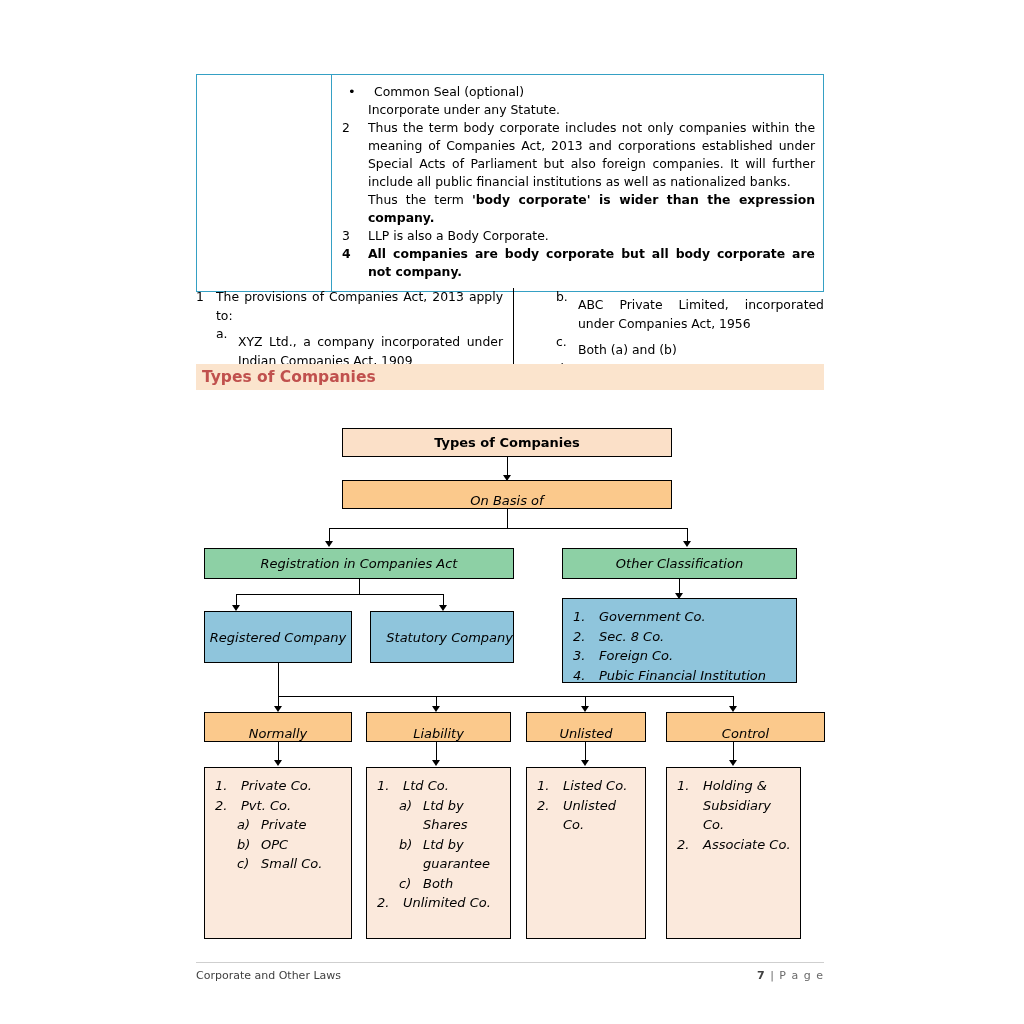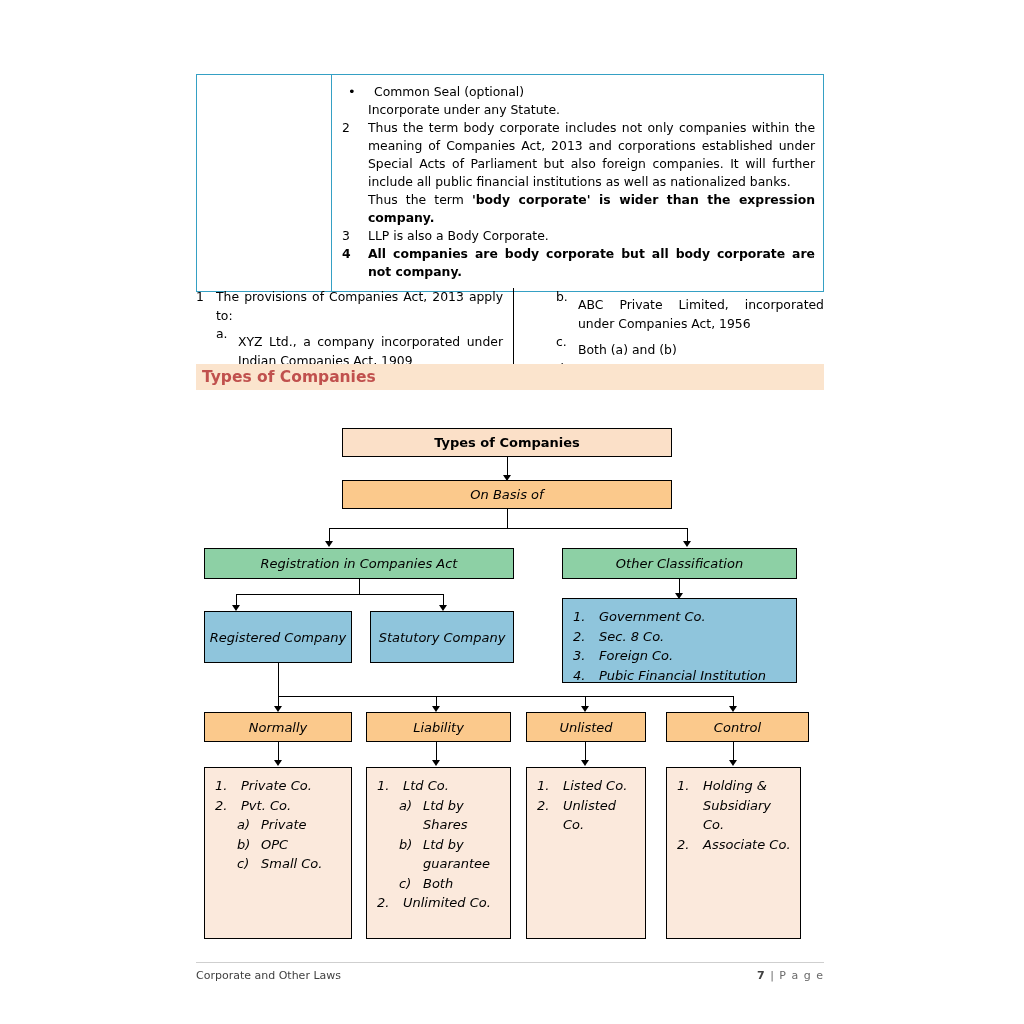--- a/index.html
+++ b/index.html
@@ -130,21 +130,21 @@
     border: 1px solid #000;
     display: flex;
     align-items: center;
     justify-content: center;
     font-size: 13px;
     text-align: center;
   }
   .box.italic { font-style: italic; }
   .peach { background: #fbe0c8; }
   .peach-light { background: #fbe9dc; }
-  .orange { background: #fbc98c; }
+  .orange { background: #fbc98c; align-items: flex-end; }
   .green { background: #8dd0a5; }
   .blue { background: #8fc5dc; }
 
   .list-box {
     position: absolute;
     box-sizing: border-box;
     border: 1px solid #000;
     font-size: 13px;
     font-style: italic;
     padding: 8px 6px 6px 10px;
@@ -297,21 +297,21 @@
     <div class="vline" style="left:247px; top:179px; height:15px;"></div>
     <div class="arrow" style="left:36px; top:190px;"></div>
     <div class="arrow" style="left:243px; top:190px;"></div>
 
     <div class="vline" style="left:483px; top:164px; height:18px;"></div>
     <div class="arrow" style="left:479px; top:178px;"></div>
 
     <div class="box blue italic" style="left:8px; top:196px; width:148px; height:52px; line-height:19px;">
       <span>Registered Company</span>
     </div>
-    <div class="box blue italic" style="left:174px; top:196px; width:144px; height:52px; line-height:19px;">
+    <div class="box blue italic" style="left:174px; top:196px; width:144px; height:52px; line-height:19px;justify-content:flex-end;">
       <span>Statutory Company</span>
     </div>
 
     <div class="list-box blue" style="left:366px; top:183px; width:235px; height:85px;">
       <div class="li">
         <div class="li-m">1.</div>
         <div class="li-t">Government Co.</div>
       </div>
       <div class="li">
         <div class="li-m">2.</div>
@@ -340,21 +340,21 @@
 
     <div class="box orange italic" style="left:8px; top:297px; width:148px; height:30px;">
       <span>Normally</span>
     </div>
     <div class="box orange italic" style="left:170px; top:297px; width:145px; height:30px;">
       <span>Liability</span>
     </div>
     <div class="box orange italic" style="left:330px; top:297px; width:120px; height:30px;">
       <span>Unlisted</span>
     </div>
-    <div class="box orange italic" style="left:470px; top:297px; width:143px; height:30px;">
+    <div class="box orange italic" style="left:470px; top:297px; width:159px; height:30px;">
       <span>Control</span>
     </div>
 
     <div class="vline" style="left:82px; top:327px; height:22px;"></div>
     <div class="arrow" style="left:78px; top:345px;"></div>
     <div class="vline" style="left:240px; top:327px; height:22px;"></div>
     <div class="arrow" style="left:236px; top:345px;"></div>
     <div class="vline" style="left:389px; top:327px; height:22px;"></div>
     <div class="arrow" style="left:385px; top:345px;"></div>
     <div class="vline" style="left:537px; top:327px; height:22px;"></div>

